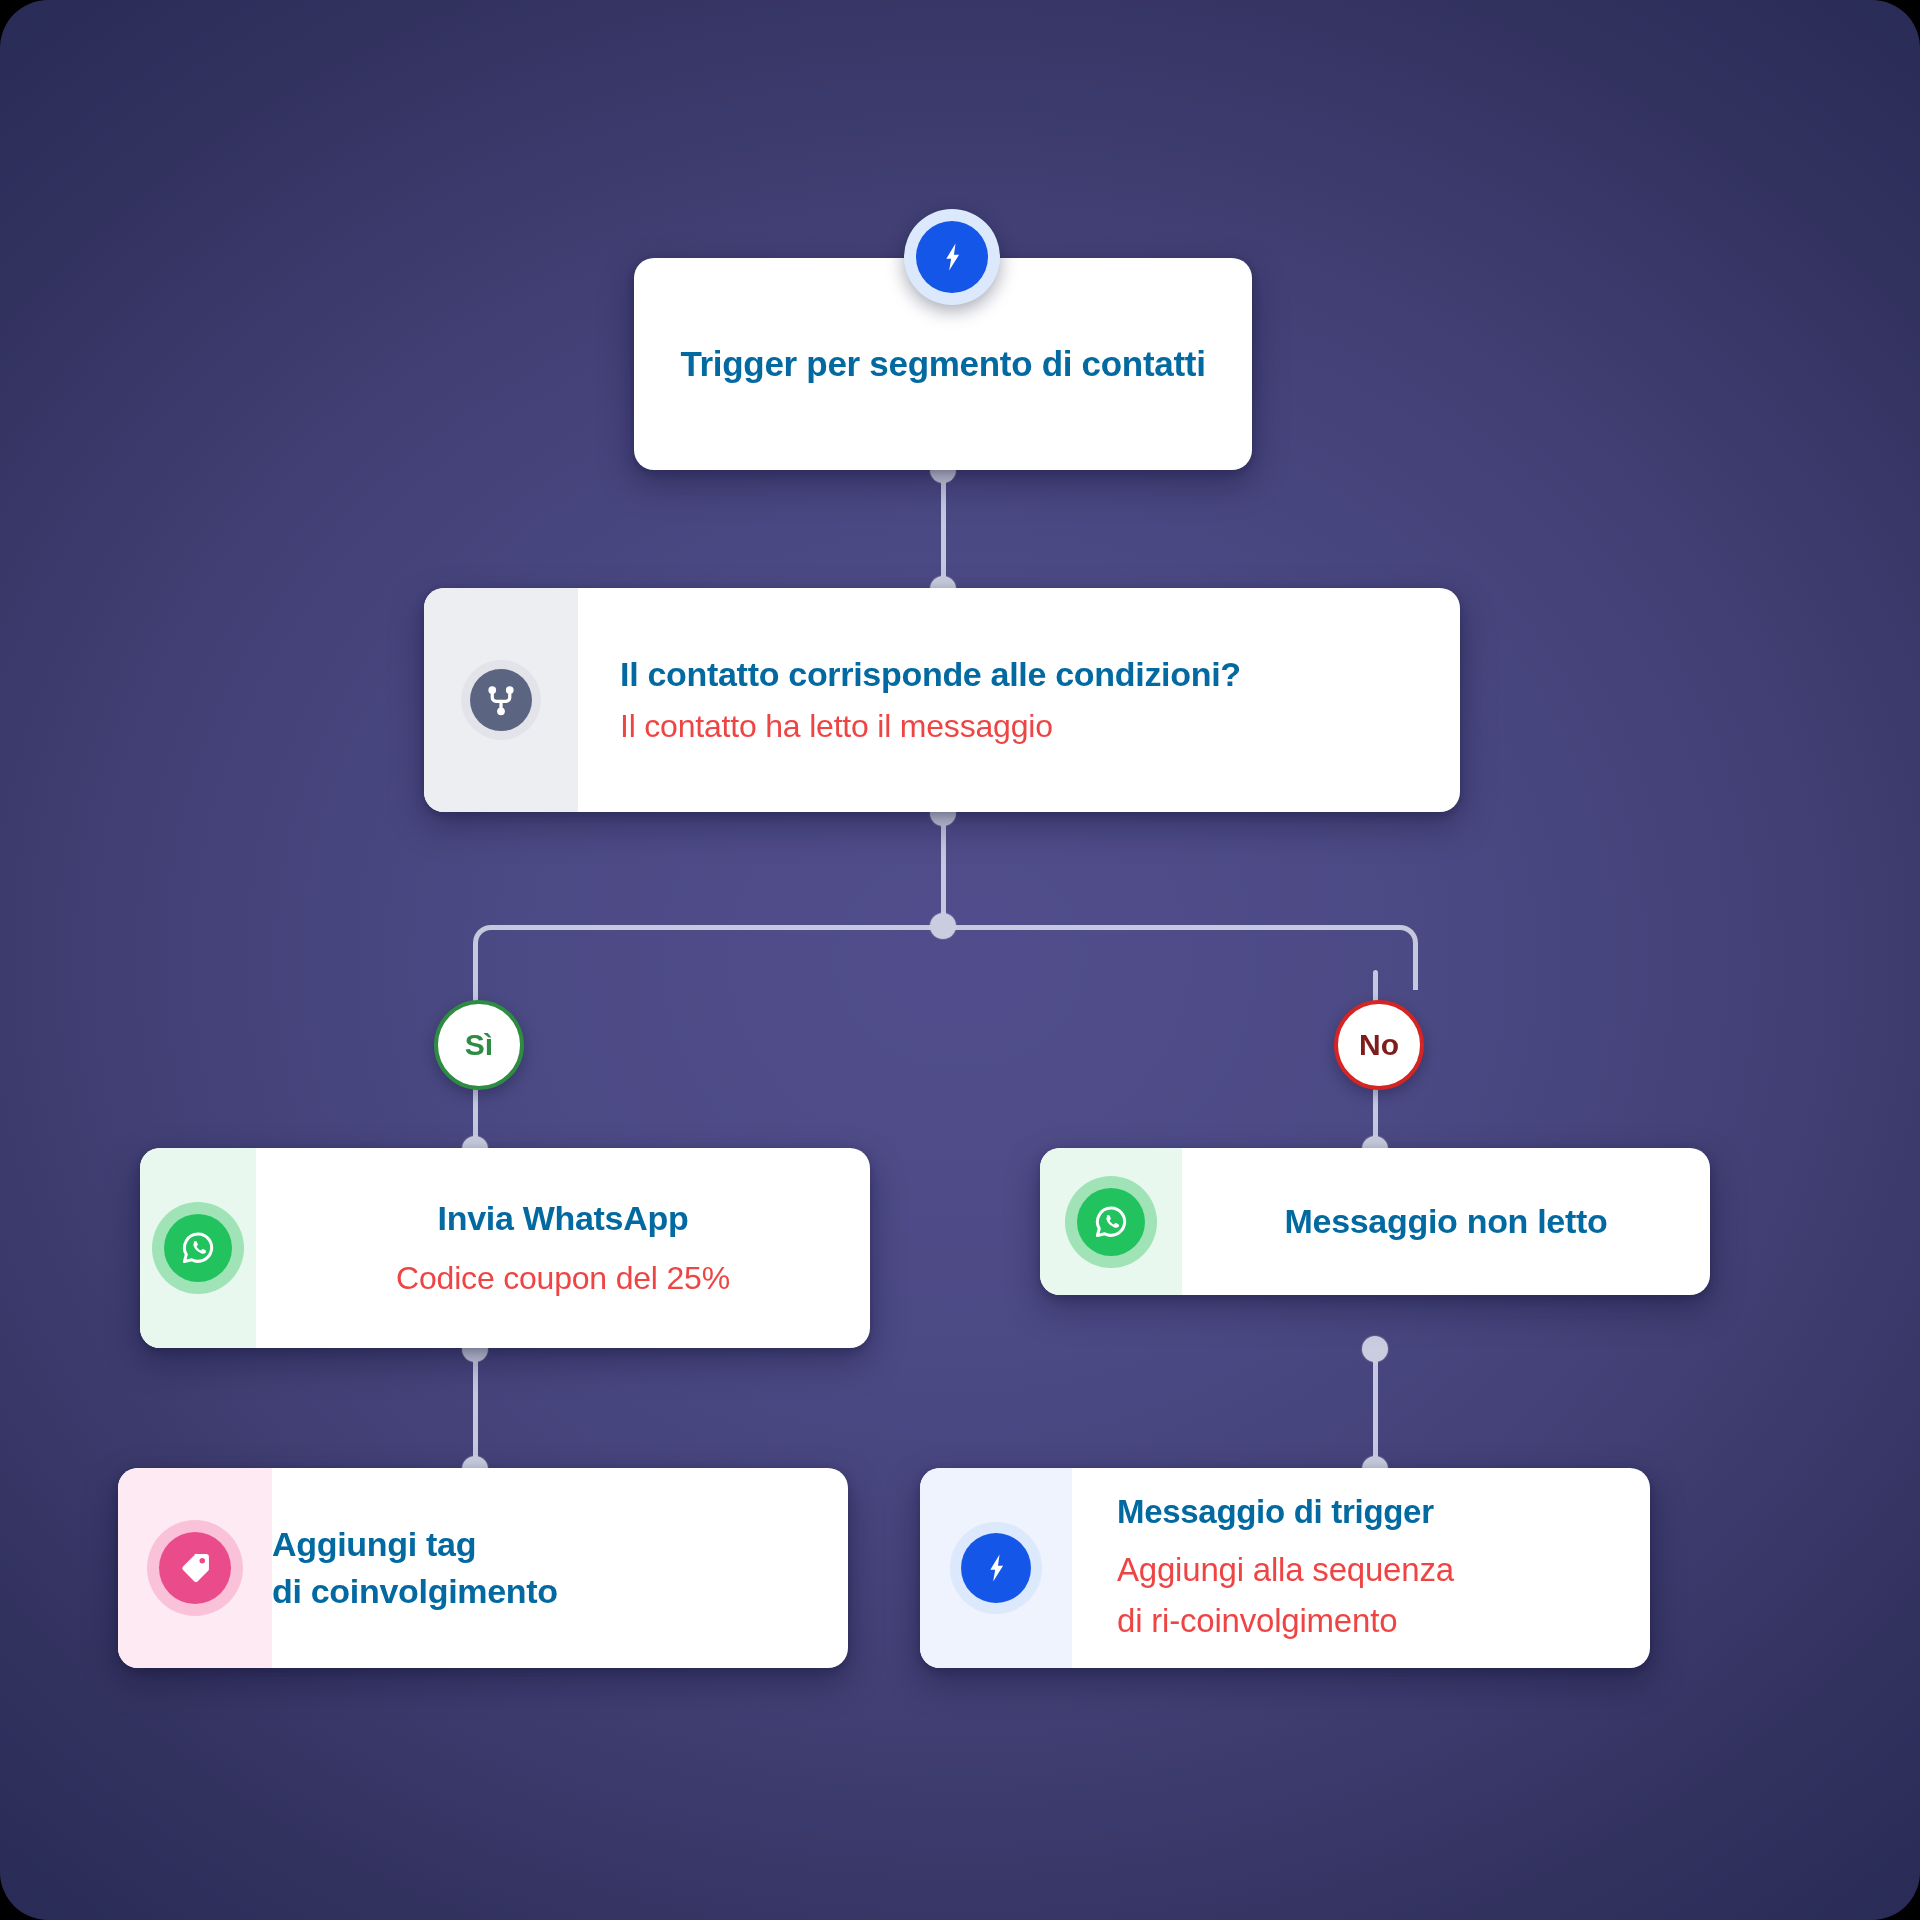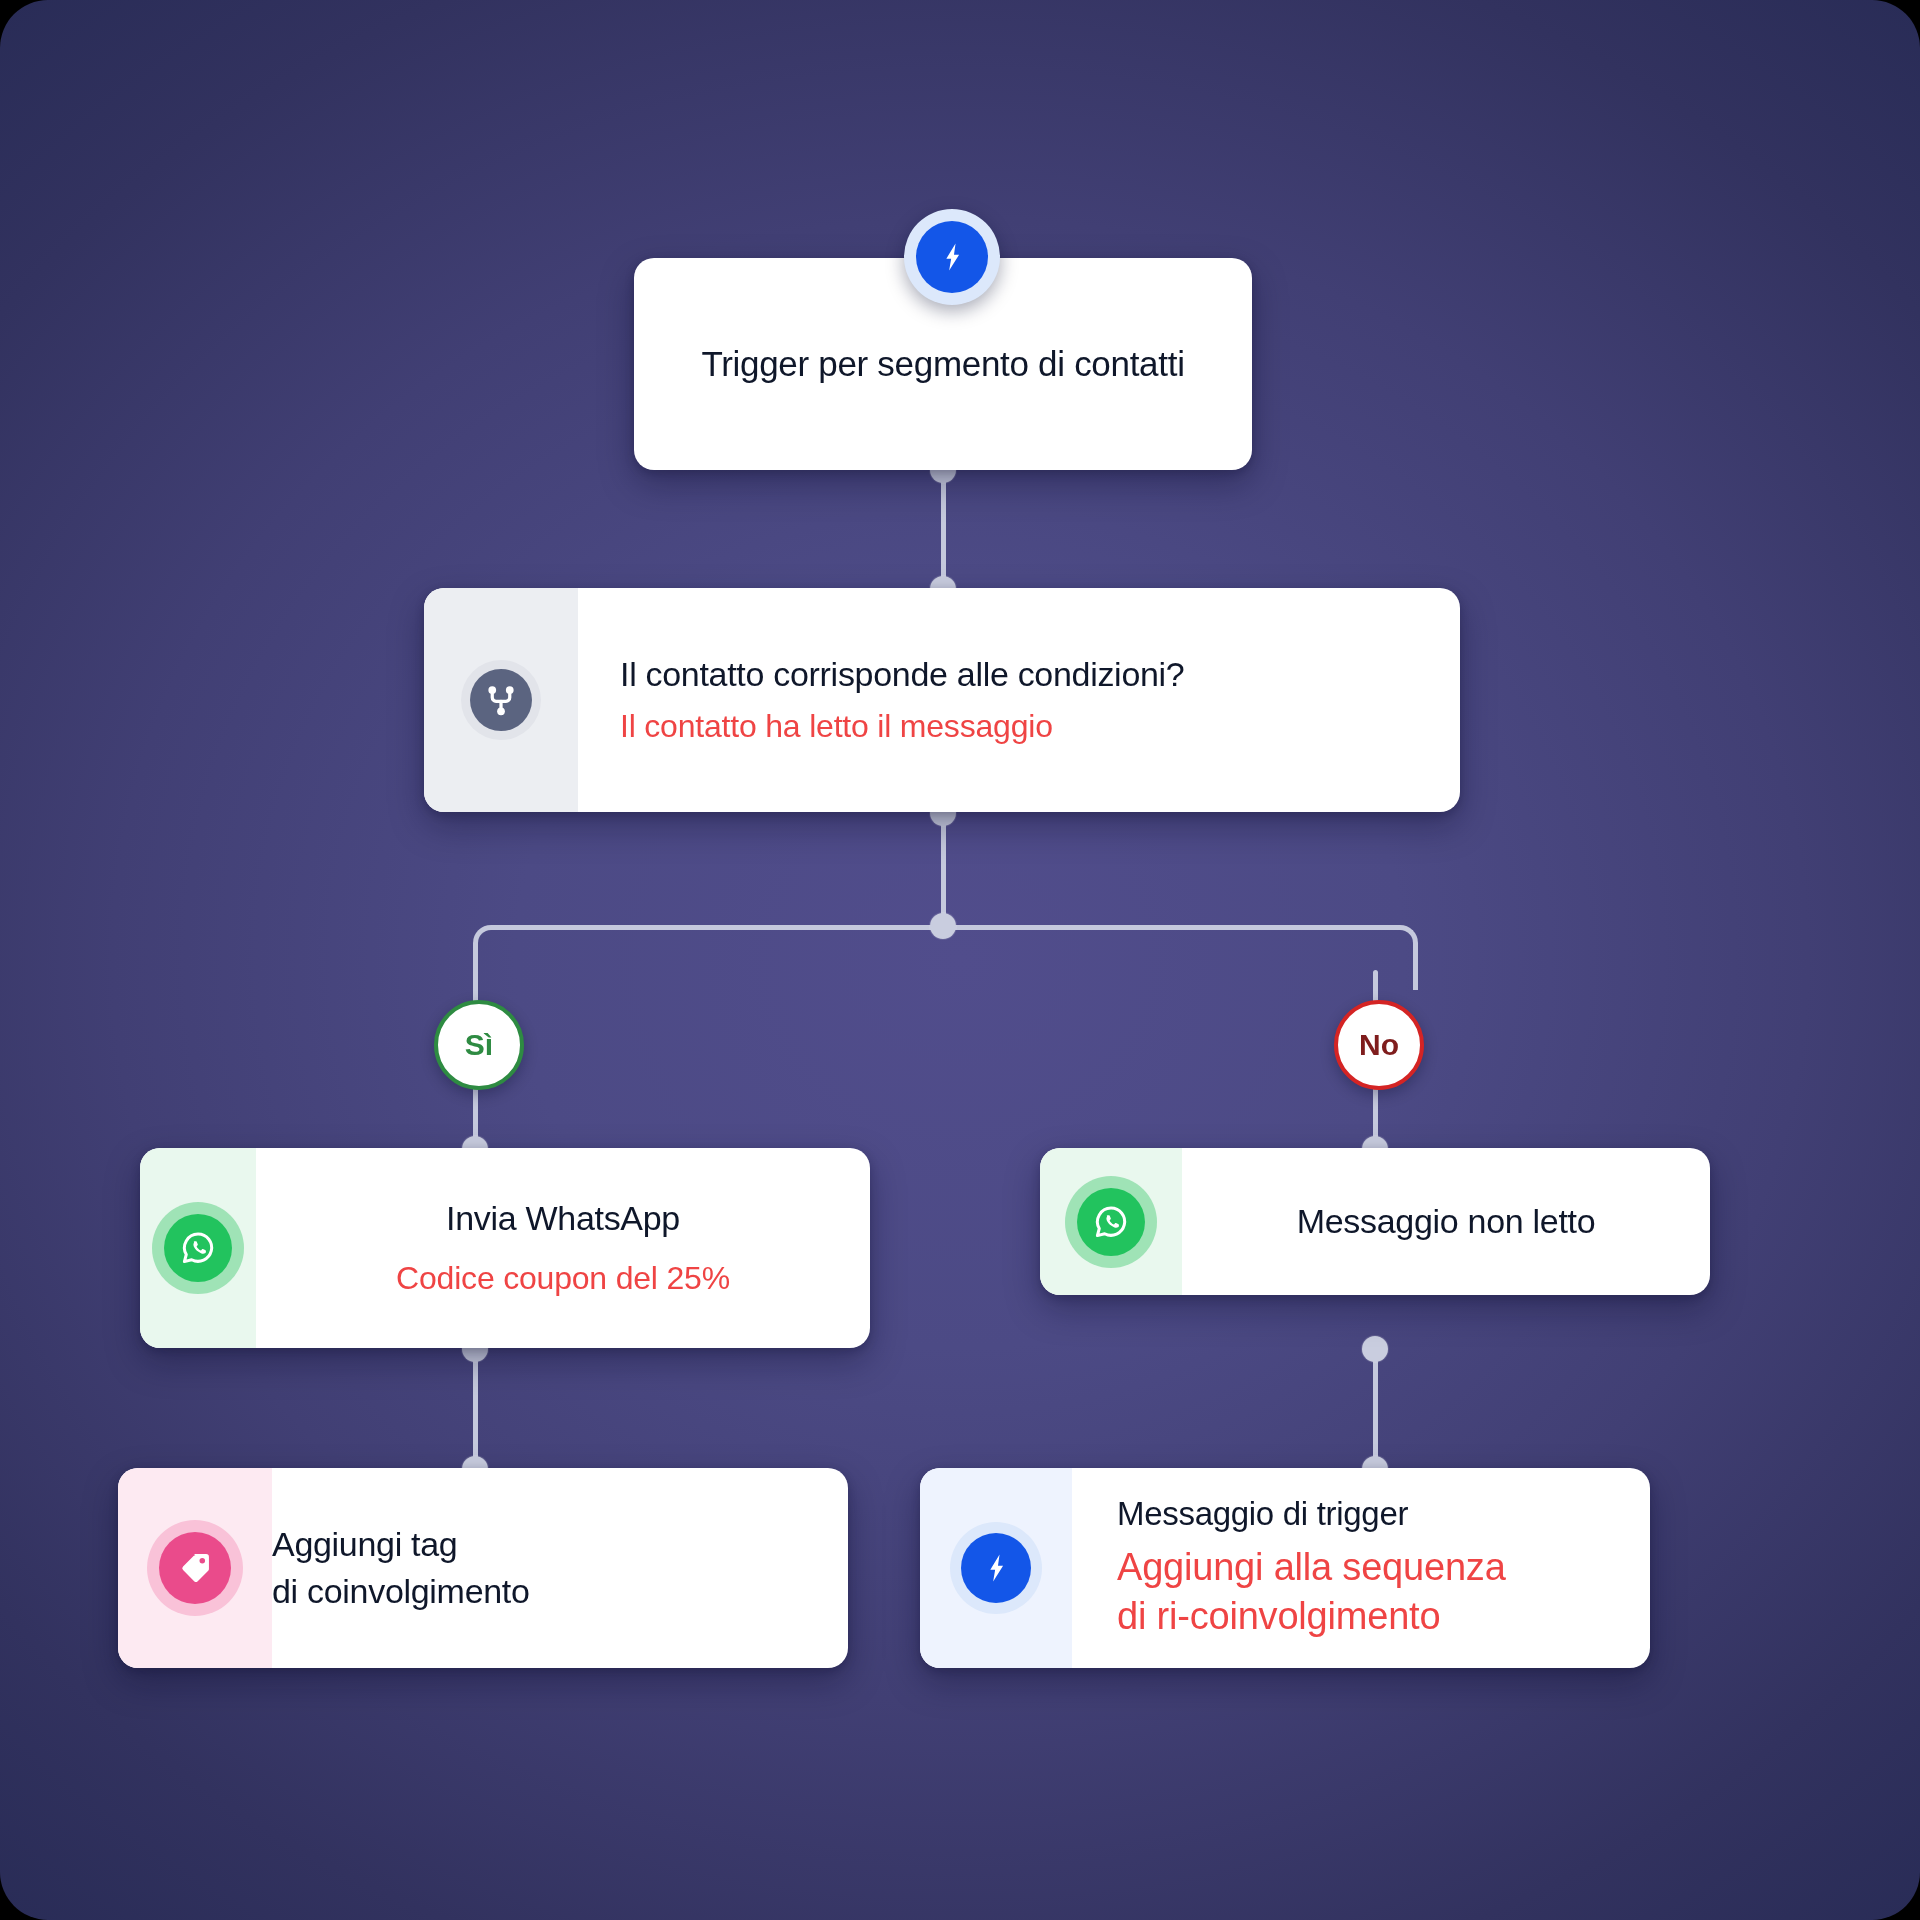--- a/index.html
+++ b/index.html
@@ -17,21 +17,21 @@
   .vline{width:5px;}
   .elbow{position:absolute;border:5px solid #c5c9dd;border-bottom:none;border-radius:18px 18px 0 0;}
   .dot{position:absolute;width:26px;height:26px;border-radius:50%;background:#c9cddf;
        box-shadow:0 0 0 1px rgba(255,255,255,.12);}
 
   
   .card{position:absolute;background:#fff;border-radius:20px;overflow:hidden;display:flex;
         box-shadow:0 14px 34px rgba(8,10,40,.34), 0 3px 10px rgba(8,10,40,.22);}
   .panel{flex:0 0 auto;display:flex;align-items:center;justify-content:center;}
   .body{flex:1 1 auto;display:flex;flex-direction:column;justify-content:center;border-radius:15px;}
-  .title{font-weight:400;color:#0f172a;letter-spacing:-.3px;}
+  .title{font-weight:700;color:#0369a1;letter-spacing:-.3px;}
   .sub{color:#ef4444;letter-spacing:-.2px;}
 
   
   #trigger-card{left:634px;top:258px;width:618px;height:212px;
                 align-items:center;justify-content:center;}
   #trigger-card .title{font-size:35px;text-align:center;width:100%;}
 
   
   #trigger-badge{position:absolute;left:904px;top:209px;width:96px;height:96px;border-radius:50%;
      background:#dce8fb;display:flex;align-items:center;justify-content:center;
@@ -71,21 +71,21 @@
 
   #tag-card{left:118px;top:1468px;width:730px;height:200px;}
   #tag-card .panel{width:154px;background:#fdeaf2;}
   #tag-card .body{}
   #tag-card .title{font-size:34px;line-height:1.38;}
 
   #retrigger-card{left:920px;top:1468px;width:730px;height:200px;}
   #retrigger-card .panel{width:152px;background:#eef3fe;}
   #retrigger-card .body{padding-left:45px;}
   #retrigger-card .title{font-size:33px;margin-bottom:10px;}
-  #retrigger-card .sub{font-size:38px;line-height:1.3;}
+  #retrigger-card .sub{font-size:33px;line-height:1.3;margin-top:8px;}
 
   
   .halo{display:flex;align-items:center;justify-content:center;border-radius:50%;}
   .wa-halo{width:92px;height:92px;background:#9fe3b6;}
   .wa-core{width:68px;height:68px;border-radius:50%;background:#22c35e;
            display:flex;align-items:center;justify-content:center;}
   .tag-halo{width:96px;height:96px;background:#f9c2d8;}
   .tag-core{width:72px;height:72px;border-radius:50%;background:#ea4b8b;
             display:flex;align-items:center;justify-content:center;}
   .bolt-halo{width:92px;height:92px;background:#dce8fb;}

